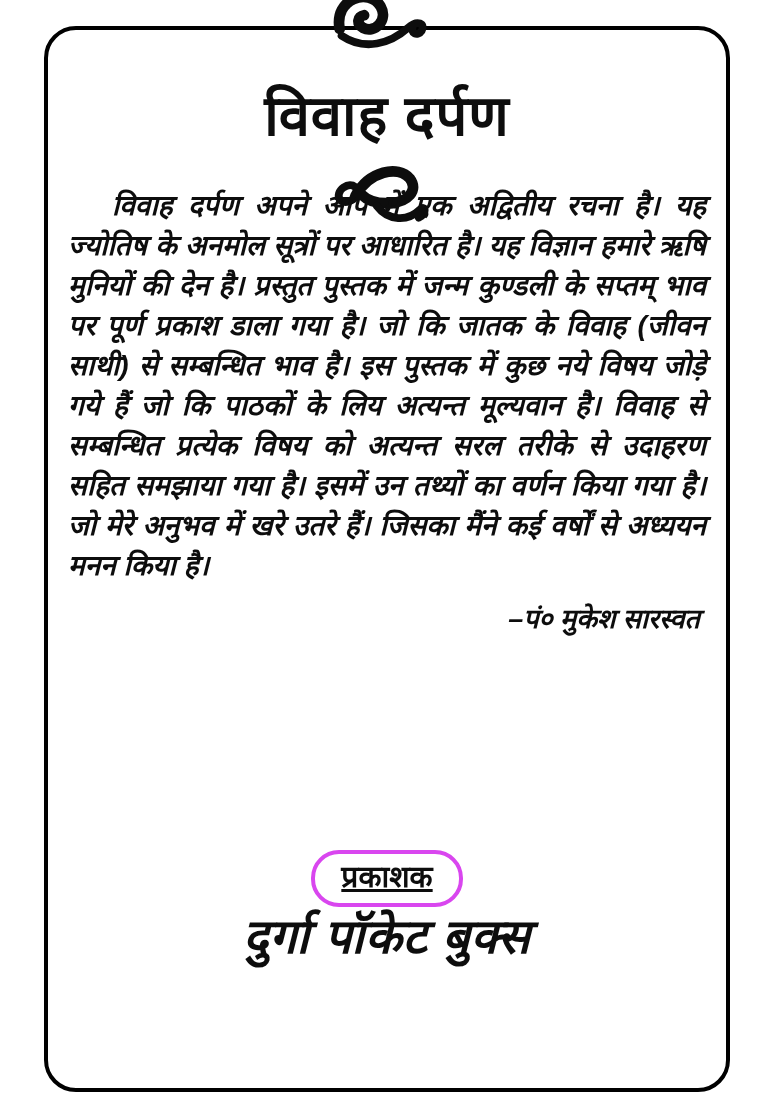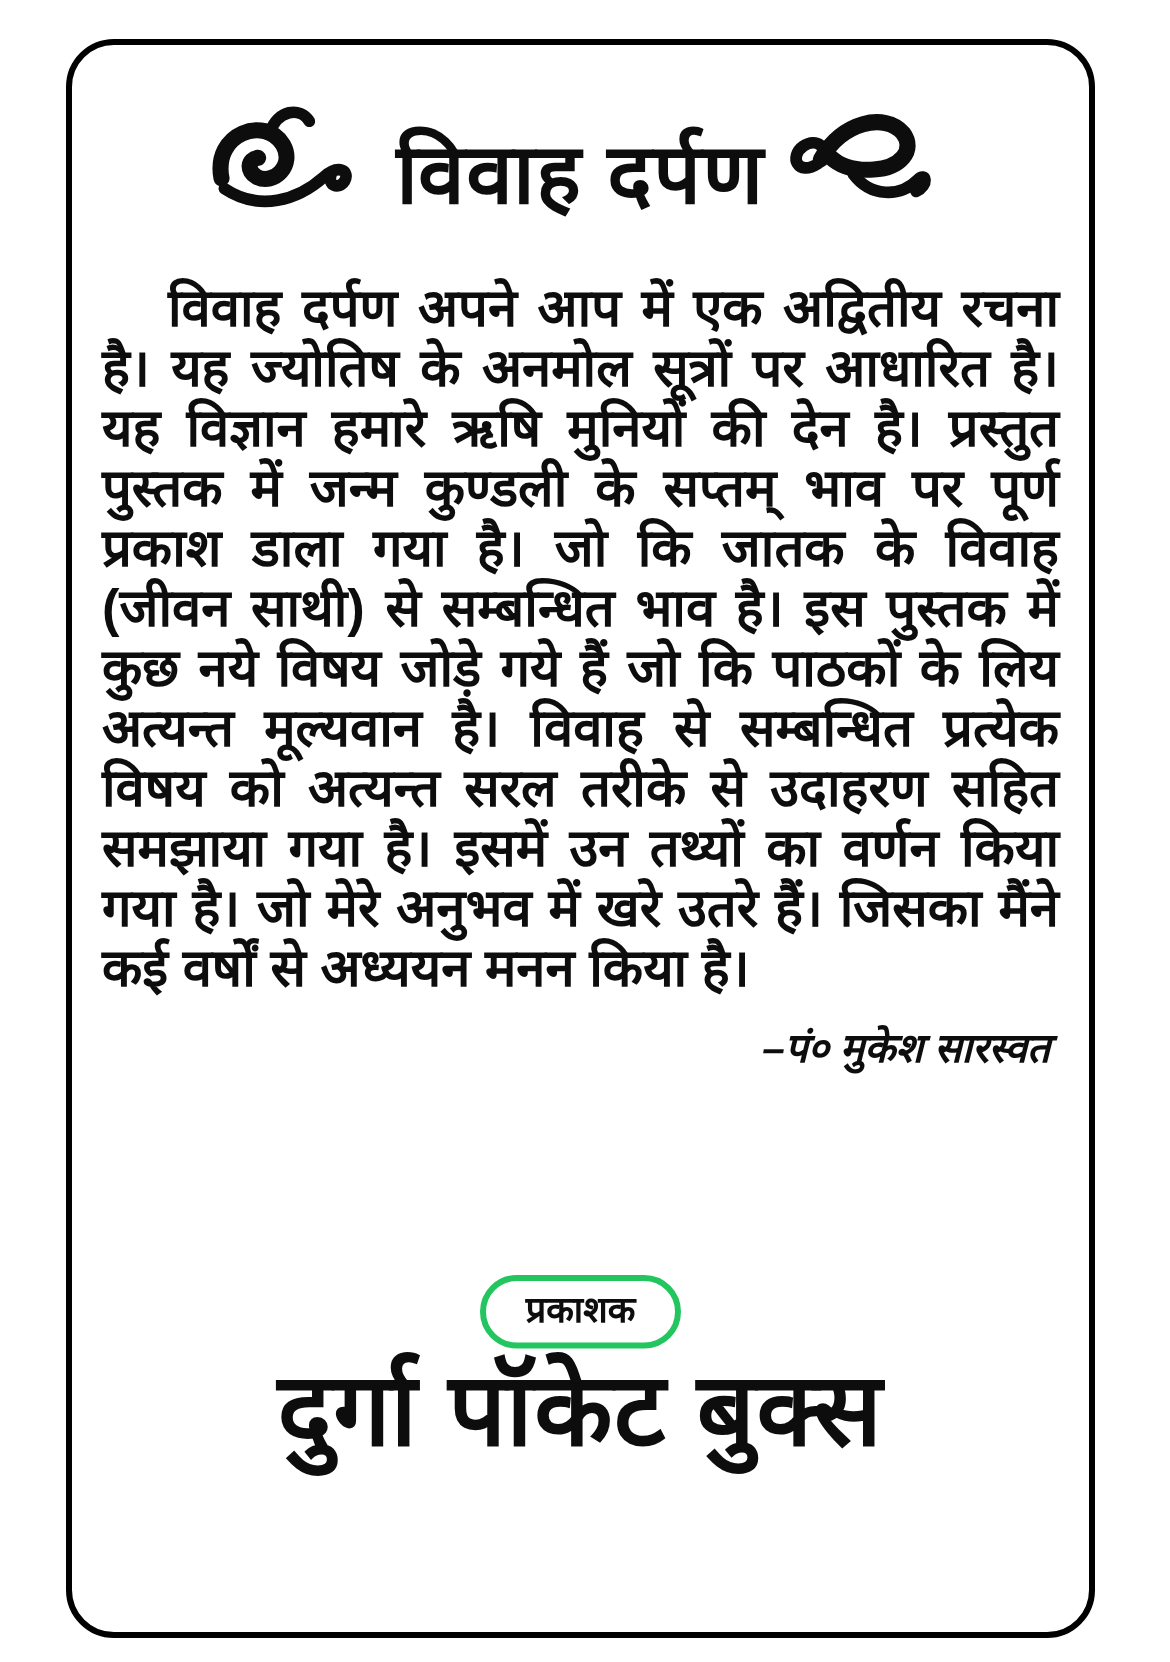--- a/index.html
+++ b/index.html
@@ -27,39 +27,41 @@
     border-radius: 32px;
     padding: 0 20px;
   }
   .title-row {
     margin-top: 34px;
     height: 104px;
     display: flex;
     align-items: center;
     justify-content: center;
     gap: 8px;
+    flex-direction: column;
   }
   .flourish {
     flex: 0 0 auto;
   }
   .book-title {
     margin: 0;
     font-size: 56px;
     line-height: 1.1;
     font-weight: 700;
     letter-spacing: 1px;
     white-space: nowrap;
   }
   .para {
     margin: 0;
-    font-size: 35px;
+    font-size: 28px;
     line-height: 40px;
     font-weight: 700;
     text-align: justify;
     text-indent: 44px;
+    font-style: italic;
   }
   .para-1 { margin-top: 18px; }
   .para-2 { margin-top: 24px; }
   .signature {
     margin-top: 13px;
     padding-right: 6px;
     text-align: right;
     font-size: 27px;
     font-weight: 700;
     font-style: italic;
@@ -67,33 +69,35 @@
   .publisher-block {
     position: absolute;
     left: 0;
     right: 0;
     top: 820px;
     text-align: center;
   }
   .publisher-pill {
     display: inline-block;
     box-sizing: border-box;
-    border: 4px solid #22c55e;
+    border: 4px solid #d946ef;
     border-radius: 28px;
     padding: 1px 26px 7px 26px;
-    font-size: 24px;
+    font-size: 30px;
     font-weight: 700;
+    text-decoration: underline;
   }
   .publisher-name {
     margin-top: 2px;
-    font-size: 68px;
+    font-size: 48px;
     line-height: 1.15;
     font-weight: 900;
     letter-spacing: 1px;
     white-space: nowrap;
+    font-style: italic;
   }
 </style>
 </head>
 <body>
 
 <div class="canvas">
   <div class="frame">
 
     <div class="title-row">
       <span class="flourish">

